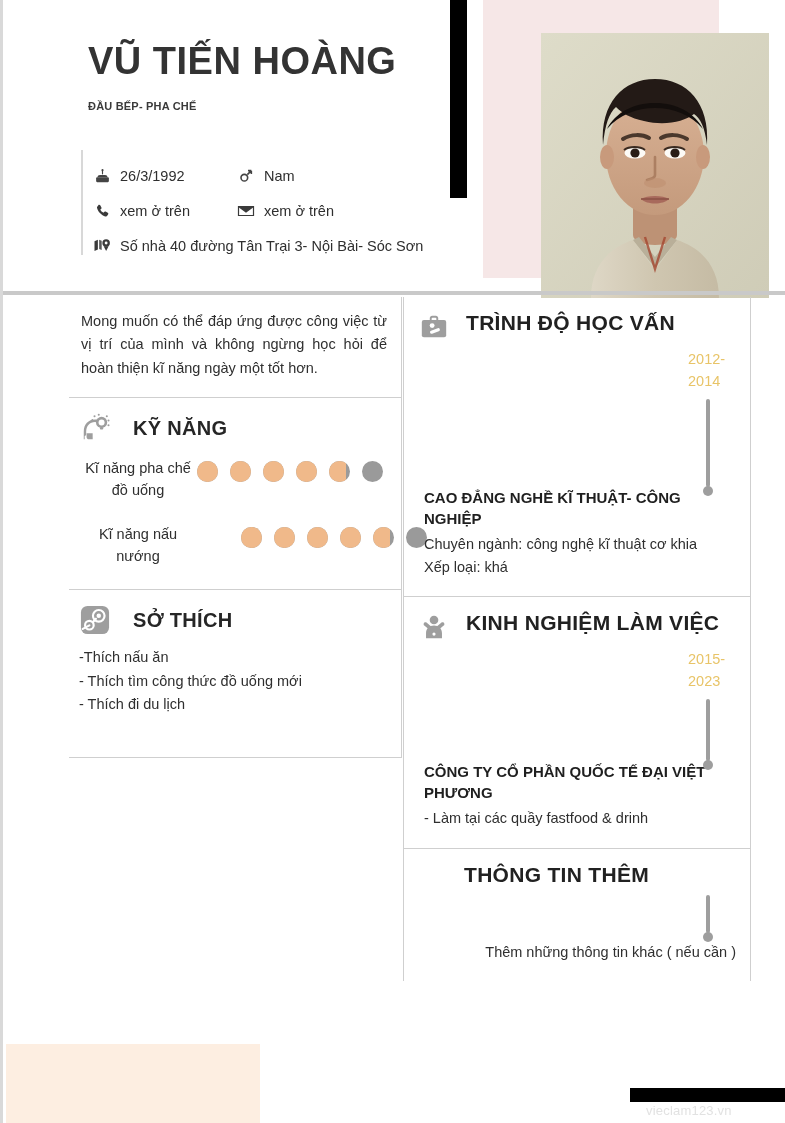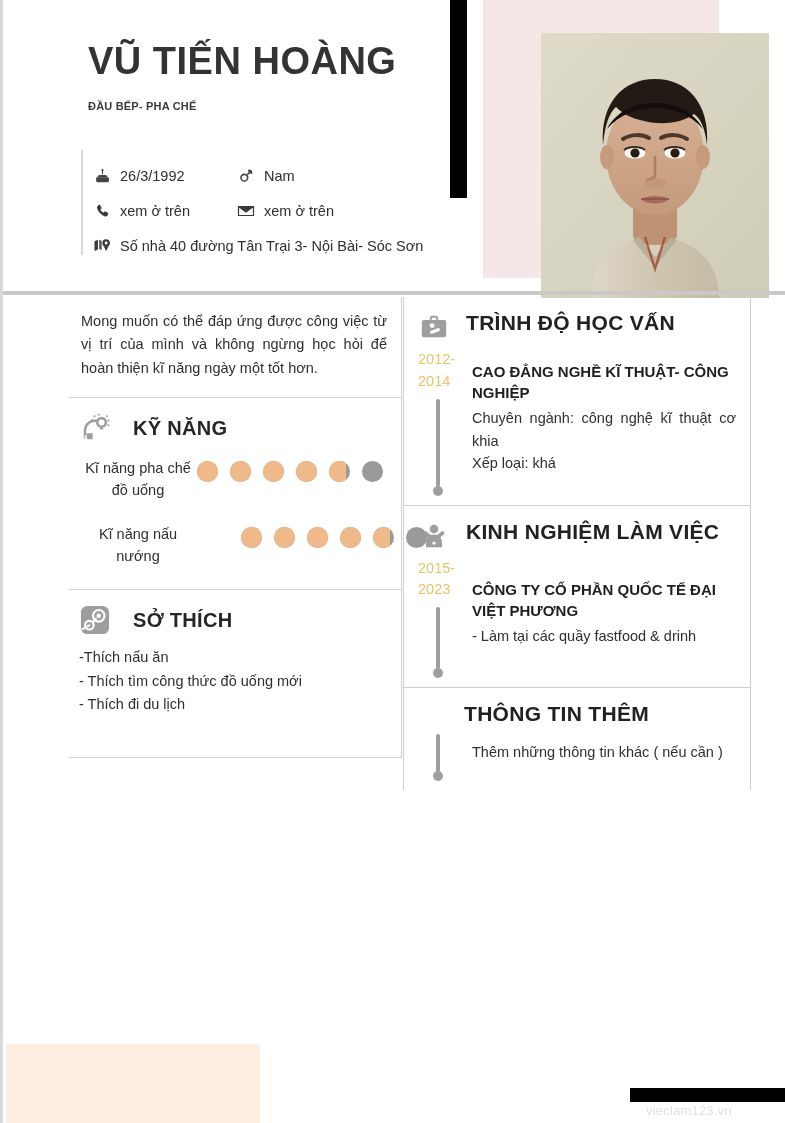--- a/index.html
+++ b/index.html
@@ -232,22 +232,23 @@
   .sec-head-right .sec-title {
     font-size: 21px;
     font-weight: bold;
     color: #212121;
     letter-spacing: 0.3px;
   }
   .sec-head-right.no-icon { padding-left: 46px; }
 
   .entry {
     display: flex;
-    align-items: center;
+    align-items: flex-end;
     margin-top: 4px;
+    flex-direction: column;
   }
   .entry-left {
     width: 48px;
     flex: 0 0 48px;
     display: flex;
     flex-direction: column;
     align-items: flex-start;
   }
   .entry-date {
     font-size: 14.5px;

